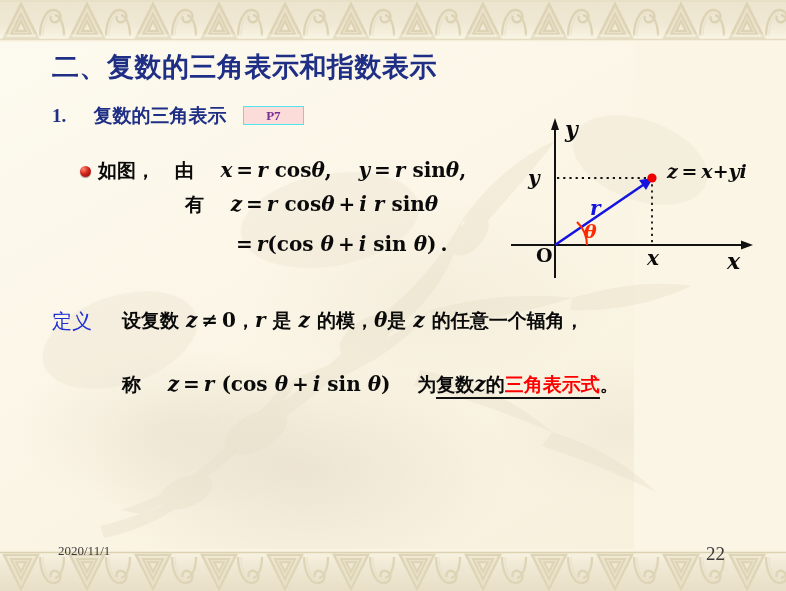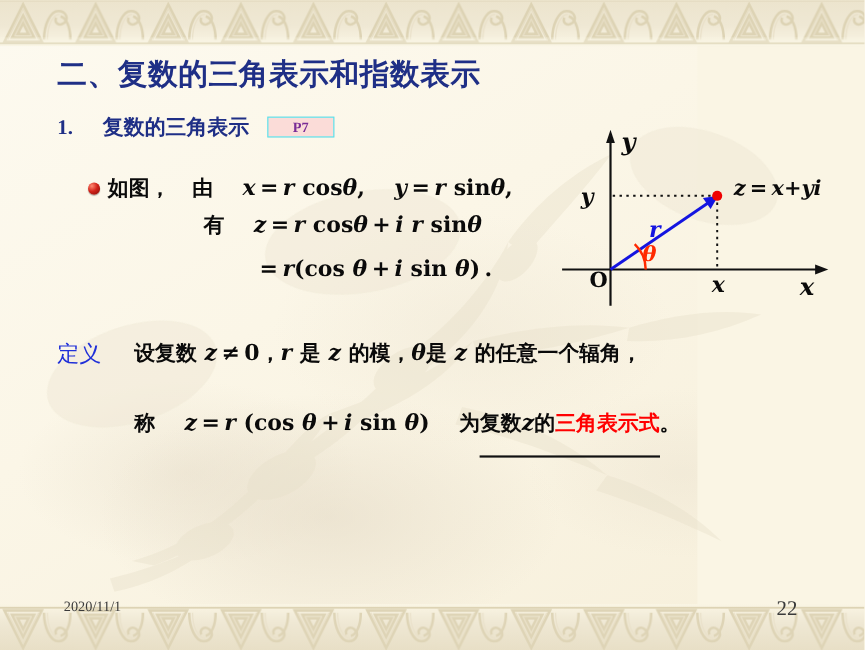--- a/index.html
+++ b/index.html
@@ -95,21 +95,21 @@
     font-family:"DejaVu Sans","Liberation Sans",sans-serif;
   }
   .defline1{
     position:absolute;left:122px;top:308px;font-size:20px;color:#0a0a0a;
     white-space:nowrap;font-family:"DejaVu Serif","Liberation Serif",serif;
   }
   .defline2{
     position:absolute;left:122px;top:372px;font-size:20px;color:#0a0a0a;
     white-space:nowrap;font-family:"DejaVu Serif","Liberation Serif",serif;
   }
-  .uline{border-bottom:2px solid #111;padding-bottom:18px;}
+  .uline{border-bottom:2px solid #111;padding-bottom:1px;}
   .redterm{color:#ff0000;font-weight:700;}
 
   
   .footdate{
     position:absolute;left:58px;top:543px;
     font-size:13px;color:#3a3a3a;
     font-family:"Liberation Serif",serif;
   }
   .footpage{
     position:absolute;left:706px;top:543px;

